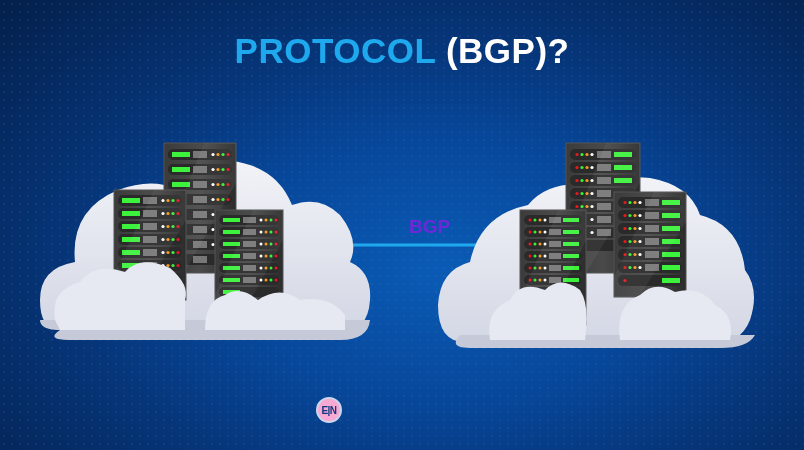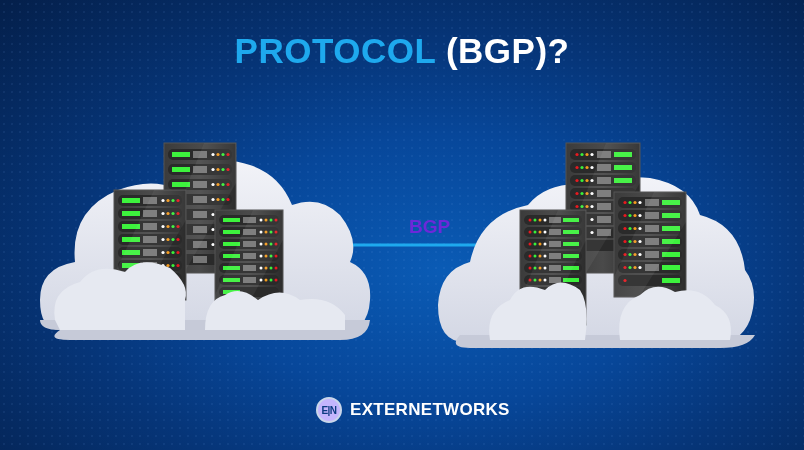--- a/index.html
+++ b/index.html
@@ -8,21 +8,21 @@
     font-family: "Liberation Sans", "DejaVu Sans", sans-serif; }
   .dots { position:absolute; inset:0;
     background-image: radial-gradient(rgba(120,170,240,0.18) 1px, transparent 1.5px);
     background-size: 8px 8px; opacity:0.5; }
   .title { position:absolute; left:0; right:0; top:32px; text-align:center; font-weight:900;
     font-size:35px; line-height:38px; letter-spacing:0.5px; color:#fff; }
   .title .accent { color:#1ea9ee; }
   .stage { position:absolute; inset:0; }
   .bgp-label { position:absolute; left:376px; top:216px; font-weight:900; font-size:19px; color:#6d28d9;margin-left:33px; }
   .logo { position:absolute; left:316px; top:397px; display:flex; align-items:center; gap:8px; }
-  .logo-badge { width:26px; height:26px; border-radius:50%; background:#c4b5fd; border:2px solid #c9d6ea;
+  .logo-badge { width:26px; height:26px; border-radius:50%; background:#f9a8d4; border:2px solid #c9d6ea;
     display:flex; align-items:center; justify-content:center; box-sizing:border-box;
     font-weight:900; font-size:10px; color:#0b3a80; letter-spacing:-0.5px; }
   .logo-text { font-weight:900; font-size:17px; color:#fff; letter-spacing:0.3px; }
 </style>
 </head>
 <body>
 
 <div class="dots"></div>
 
 <div class="title">
@@ -454,14 +454,13 @@
   <g fill="#e6e9f1">
     <path d="M490,340 Q485,310 510,300 Q520,280 545,290 Q560,275 580,290 Q590,305 585,340 Z"></path>
     <path d="M620,340 Q615,305 640,295 Q655,280 675,292 Q700,285 715,305 Q735,315 730,340 Z"></path>
   </g>
 </svg>
 
 <div class="bgp-label">BGP</div>
 
 <div class="logo">
   <div class="logo-badge">E|N</div>
-  <div class="logo-text">EXTERNETWORKS</div>
 </div>
 
 </body></html>

